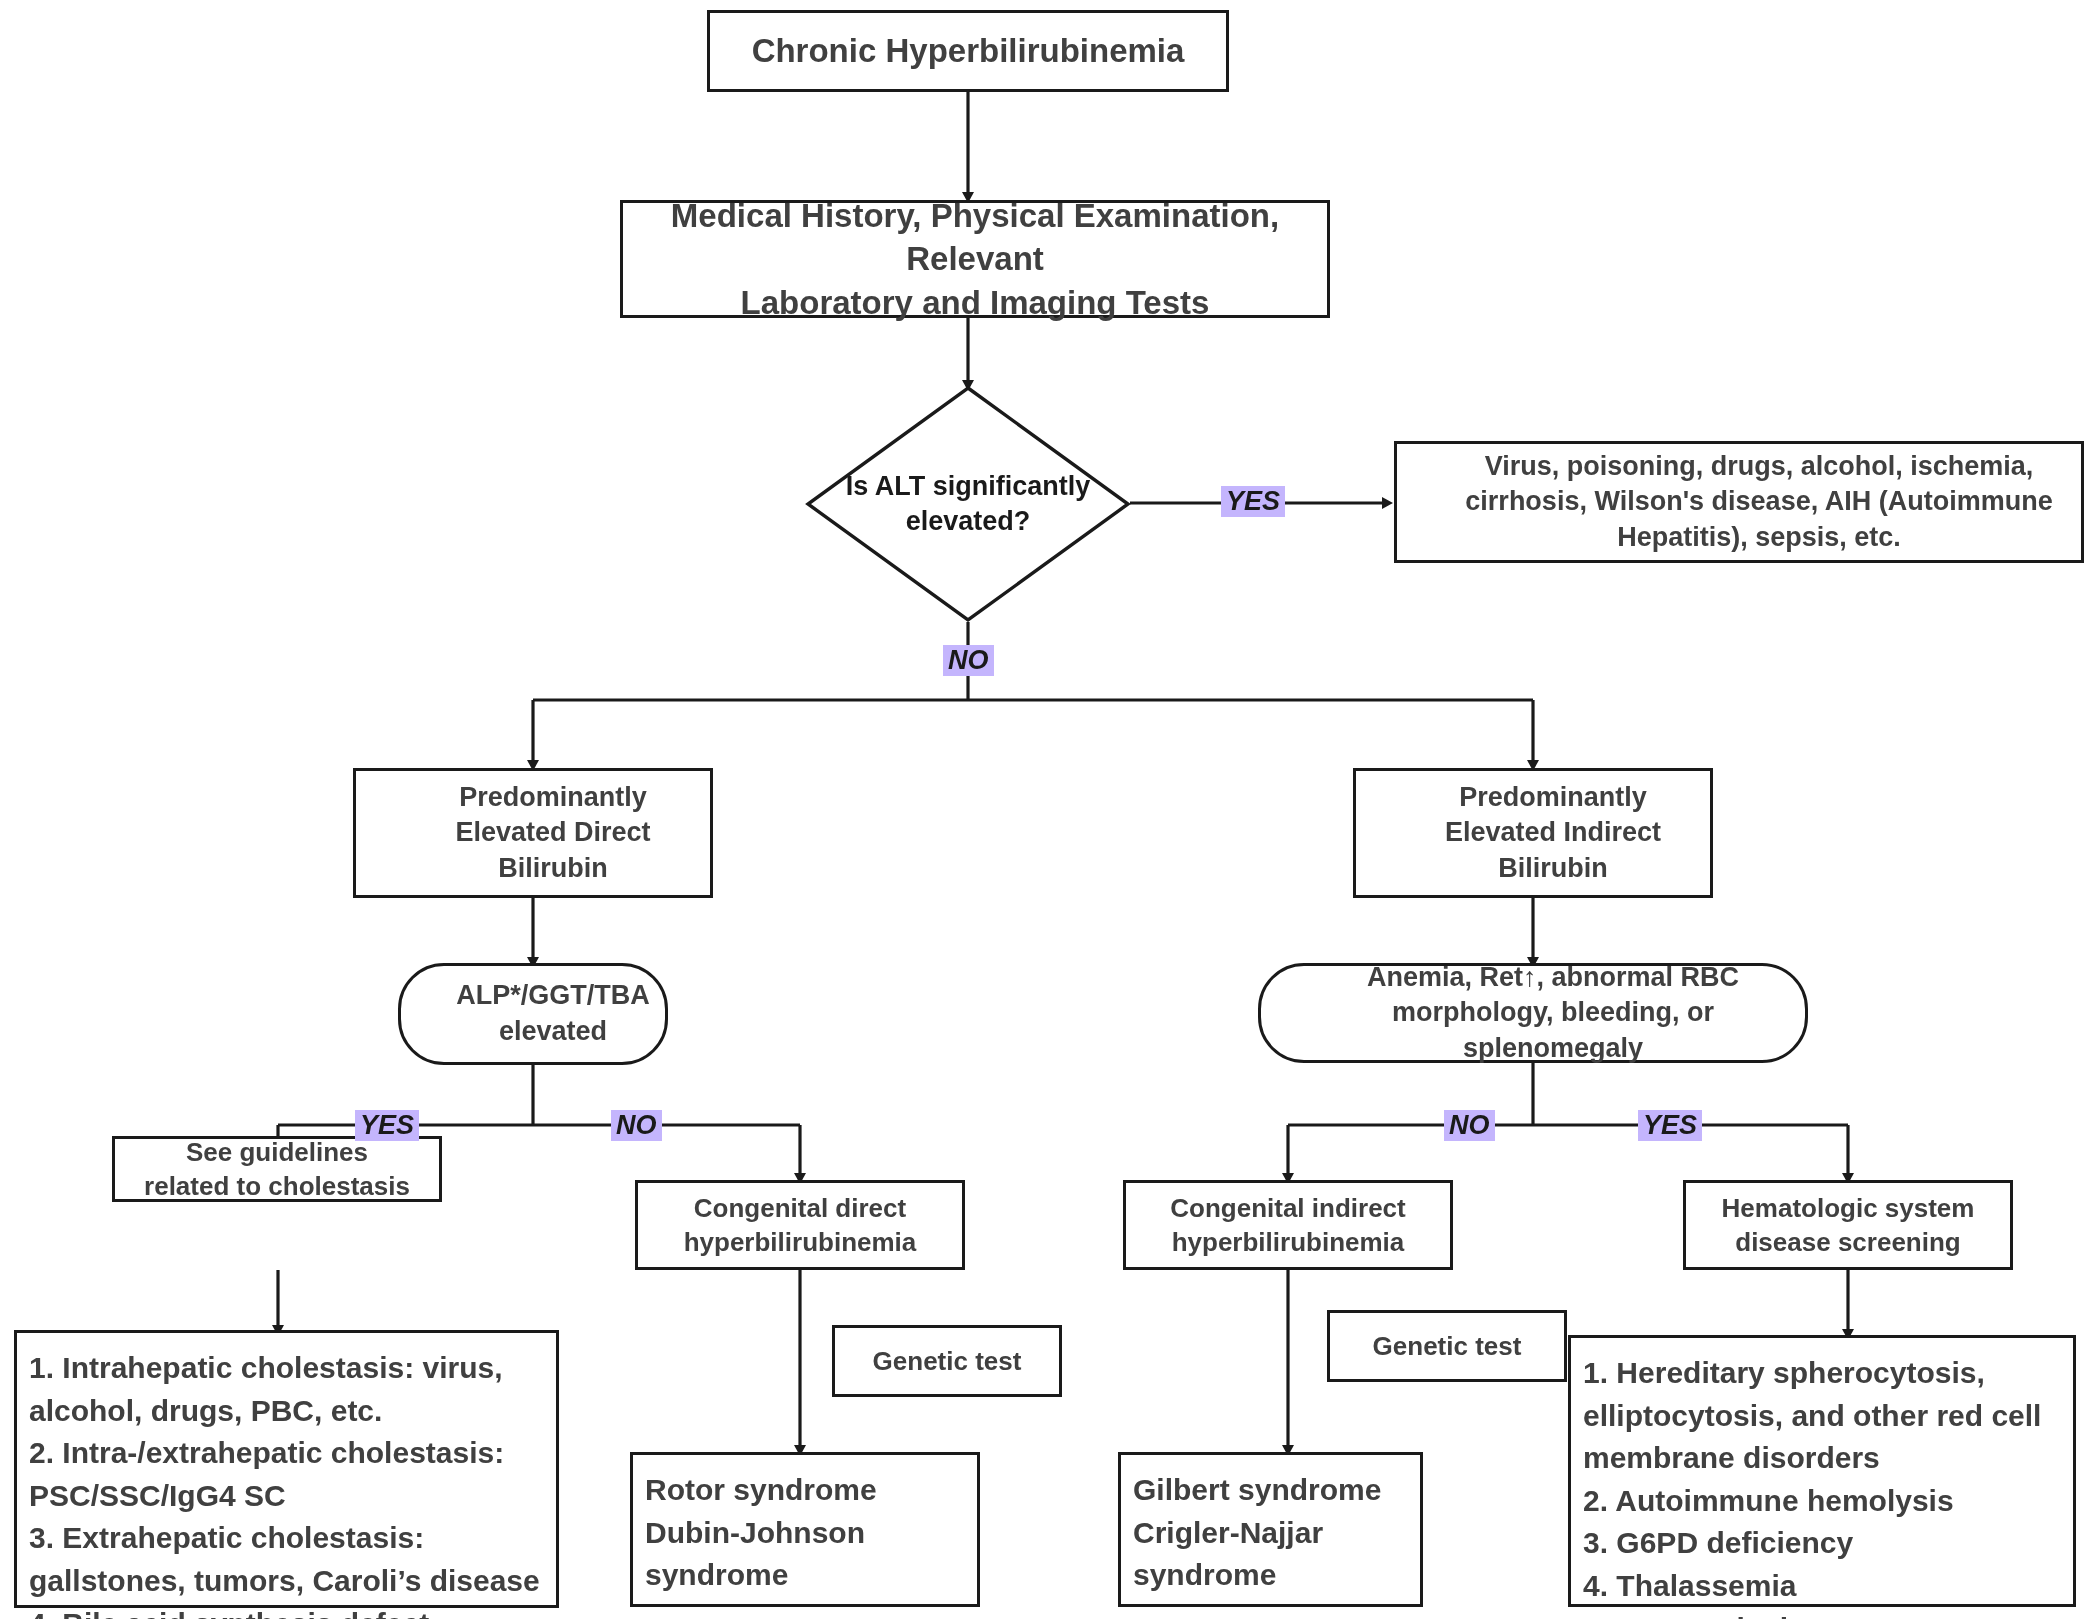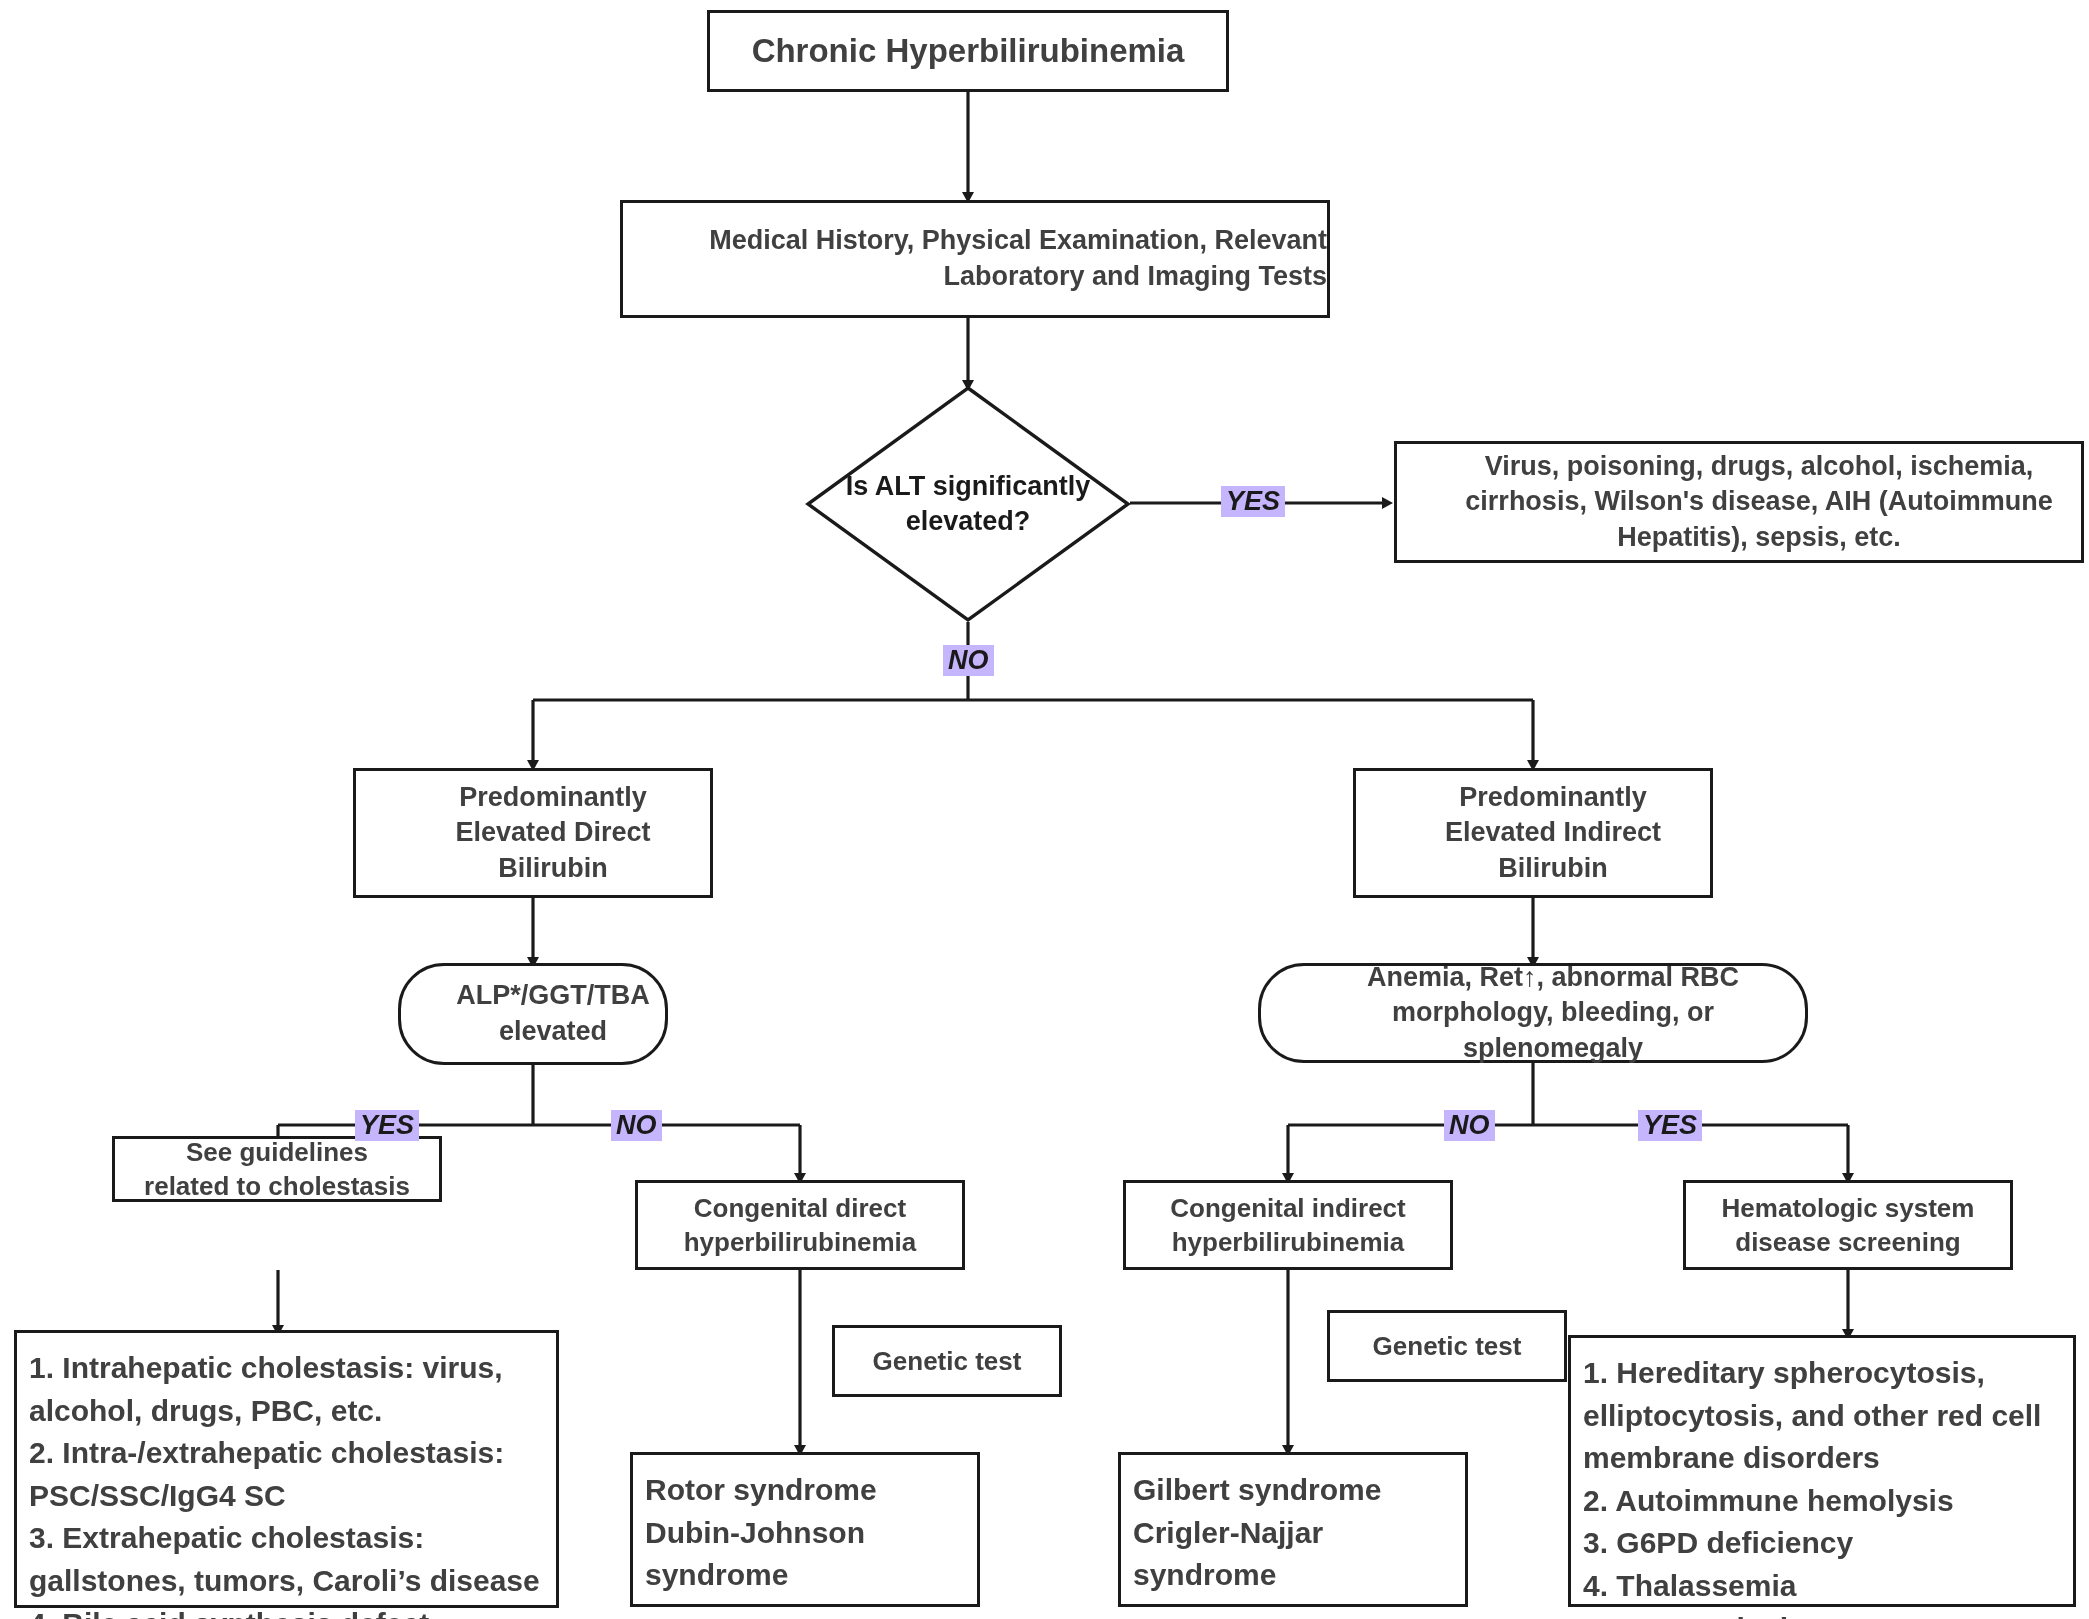--- a/index.html
+++ b/index.html
@@ -38,21 +38,21 @@
   }
   .node.left-align {
     justify-content: flex-start;
     text-align: left;
     padding: 14px 12px;
     align-items: flex-start;
   }
   .node .txt { display: block; width: 100%; white-space: pre-line; }
   .rounded { border-radius: 46px; }
   .title-node { font-size: 33px; }
-  .med-node   { font-size: 27px; text-align: right; }
+  .med-node   { font-size: 33px; }
   .big-node   { font-size: 27px; padding-left: 40px; }
   .list-node  { font-size: 30px; line-height: 1.42; }
   .small-node { font-size: 26px; }
 
   .diamond {
     position: absolute;
     z-index: 2;
   }
   .diamond .dshape {
     position: absolute;
@@ -225,21 +225,21 @@
 4. Bile acid synthesis defect (normal
 TBA)</span>
   </div>
 
   <div class="node left-align list-node" style="left:630px; top:1452px; width:350px; height:155px;">
     <span class="txt">Rotor syndrome
 Dubin-Johnson
 syndrome</span>
   </div>
 
-  <div class="node left-align list-node" style="left:1118px; top:1452px; width:350px; height:155px;">
+  <div class="node left-align list-node" style="left:1118px; top:1452px; width:305px; height:155px;">
     <span class="txt">Gilbert syndrome
 Crigler-Najjar
 syndrome</span>
   </div>
 
   <div class="node left-align list-node" style="left:1568px; top:1335px; width:508px; height:272px;">
     <span class="txt">1. Hereditary spherocytosis,
 elliptocytosis, and other red cell
 membrane disorders
 2. Autoimmune hemolysis

